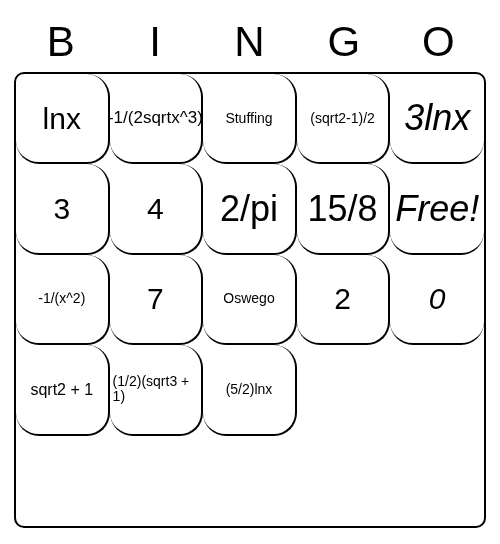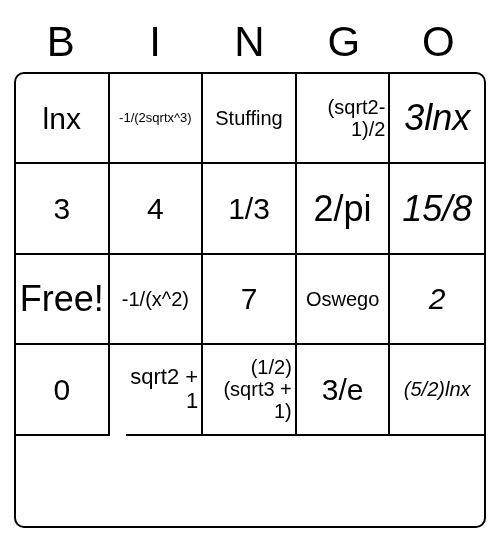--- a/index.html
+++ b/index.html
@@ -35,63 +35,62 @@
     width: 100%;
     height: 456px;
     border: 2px solid #000;
     border-radius: 10px;
     overflow: hidden;
   }
   .cell {
     display: flex;
     align-items: center;
     justify-content: center;
-    text-align: right;
+    text-align: left;
     border-right: 2px solid #000;
     border-bottom: 2px solid #000;
     padding: 2px 3px;
     line-height: 1.1;
     font-weight: 400;
     color: #000;
     overflow: hidden;
+    border-radius: 23px;
   }
   .grid .cell:nth-child(5n) { border-right: none; font-style: italic; }
   .grid .cell:nth-child(n+21) { border-bottom: none; }
   .fs-xl { font-size: 30px; }
   .fs-lg { font-size: 36px; }
-  .fs-md { font-size: 22px; margin-left: 16px; }
-  .fs-sm { font-size: 20px; }
-  .fs-xs { font-size: 13px; }
+  .fs-md { font-size: 16px; }
+  .fs-sm { font-size: 14px; }
+  .fs-xs { font-size: 17px; }
 </style>
 </head>
 <body>
 
 <div class="card">
   <div class="header-row">
     <div class="header-cell">B</div>
     <div class="header-cell">I</div>
     <div class="header-cell">N</div>
     <div class="header-cell">G</div>
     <div class="header-cell">O</div>
   </div>
   <div class="grid">
     <div class="cell fs-xl">lnx</div>
     <div class="cell fs-xs">-1/(2sqrtx^3)</div>
     <div class="cell fs-sm">Stuffing</div>
     <div class="cell fs-sm">(sqrt2-1)/2</div>
     <div class="cell fs-lg">3lnx</div>
     <div class="cell fs-xl">3</div>
     <div class="cell fs-xl">4</div>
-    <div class="cell fs-xl">1/3</div>
     <div class="cell fs-lg">2/pi</div>
     <div class="cell fs-lg">15/8</div>
     <div class="cell fs-lg">Free!</div>
     <div class="cell fs-sm">-1/(x^2)</div>
     <div class="cell fs-xl">7</div>
     <div class="cell fs-sm">Oswego</div>
     <div class="cell fs-xl">2</div>
     <div class="cell fs-xl">0</div>
     <div class="cell fs-md">sqrt2 + 1</div>
     <div class="cell fs-sm">(1/2)(sqrt3 + 1)</div>
-    <div class="cell fs-xl">3/e</div>
     <div class="cell fs-sm">(5/2)lnx</div>
   </div>
 </div>
 
 </body></html>

